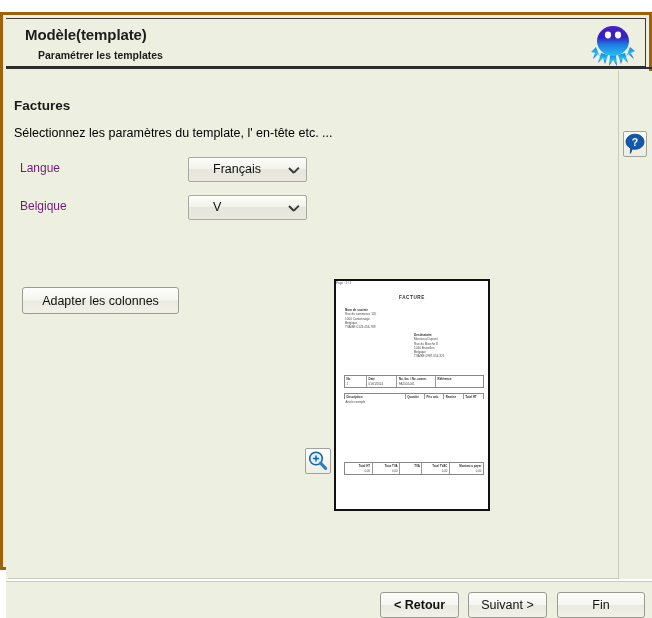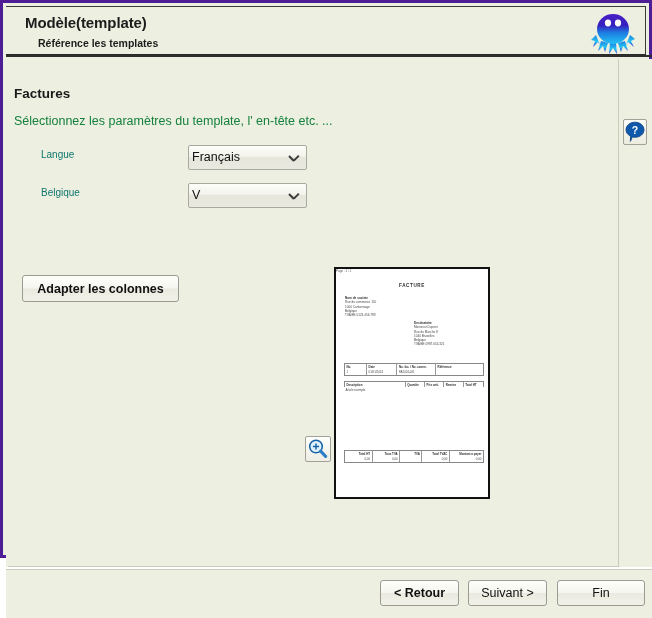--- a/index.html
+++ b/index.html
@@ -8,23 +8,23 @@
     width: 652px;
     height: 618px;
     overflow: hidden;
     background: #ffffff;
     font-family: "Liberation Sans", sans-serif;
   }
 
   
   .window {
     position: absolute;
-    left: 0; top: 0;
+    left: 0; top: 12px;
     width: 652px; height: 558px;
-    border: 3px solid #4c1d95;
+    border: 3px solid #a16207;
     background: #edf0e0;
   }
 
   
   .header {
     position: absolute;
     left: 3px; top: 3px;
     width: 640px; height: 49px;
     background: #edf0e0;
     border: 1px solid #2a2a2a;
@@ -85,47 +85,46 @@
     font-size: 13.5px;
     font-weight: bold;
     color: #1a1a1a;
     margin-top: 7px;
   }
 
   .instructions {
     position: absolute;
     left: 6px; top: 55px;
     font-size: 12.5px;
-    color: #15803d;
+    color: #000000;
   }
 
   
   .form-row { position: absolute; left: 12px; }
   .form-label {
     position: absolute;
     left: 0; top: 4px;
-    font-size: 10px;
-    color: #0f766e;
+    font-size: 12px;
+    color: #701a75;
     width: 160px;
-    margin-left: 21px;
   }
   .row-langue { top: 86px; }
   .row-journal { top: 124px; }
 
   .select {
     position: absolute;
     left: 168px; top: 0;
     width: 119px; height: 25px;
     background: linear-gradient(to bottom, #fdfdfa 0%, #f3f3ec 45%, #e6e6dc 50%, #e9e9e0 100%);
     border: 1px solid #a9a9a0;
     border-radius: 2px;
     font-size: 12.5px;
     color: #111;
     line-height: 23px;
-    padding-left: 3px;
+    padding-left: 24px;
     cursor: pointer;
   }
   .select-journal { width: 119px; }
   .chev {
     position: absolute;
     right: 8px; top: 9px;
     width: 9px; height: 6px;
   }
   .chev::before, .chev::after {
     content: "";
@@ -144,21 +143,21 @@
     border-radius: 3px;
     font-family: "Liberation Sans", sans-serif;
     font-size: 12.5px;
     color: #111;
     cursor: pointer;
     text-align: center;
   }
   .btn-adapter {
     position: absolute;
     left: 14px; top: 216px;
-    width: 157px; height: 27px; font-weight: bold;
+    width: 157px; height: 27px;
   }
 
   
   .preview-wrap {
     position: absolute;
     left: 326px; top: 208px;
     width: 156px; height: 232px;
   }
   .paper {
     position: absolute;
@@ -260,21 +259,21 @@
   }
 </style>
 </head>
 <body>
 
 <div class="window">
 
   <div class="header">
     <div class="header-inner"></div>
     <div class="header-title">Modèle(template)</div>
-    <div class="header-sub">Référence les templates</div>
+    <div class="header-sub">Paramétrer les templates</div>
 
     <div class="logo">
       <svg width="48" height="46" viewBox="0 0 48 46">
         <defs>
           <linearGradient id="gbody" x1="0" y1="0" x2="0" y2="1">
             <stop offset="0%" stop-color="#4a1fc4"></stop>
             <stop offset="38%" stop-color="#3520c0"></stop>
             <stop offset="62%" stop-color="#1e7ce2"></stop>
             <stop offset="100%" stop-color="#23c3f2"></stop>
           </linearGradient>

